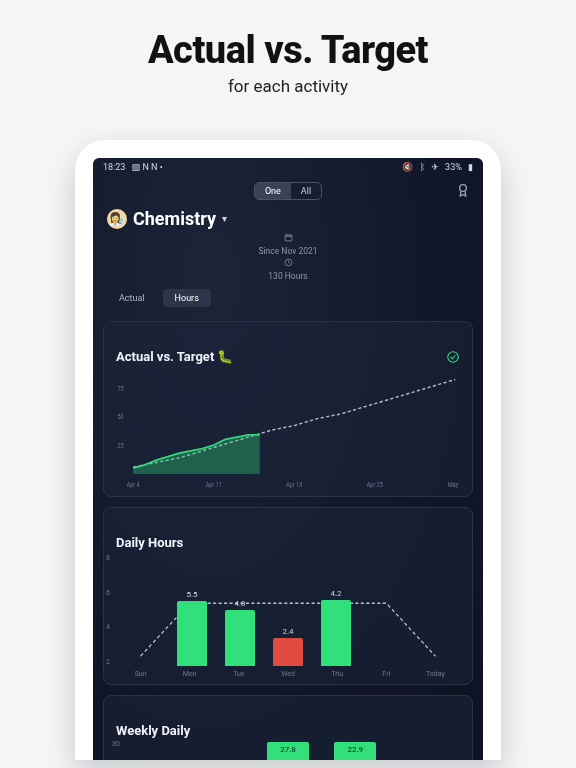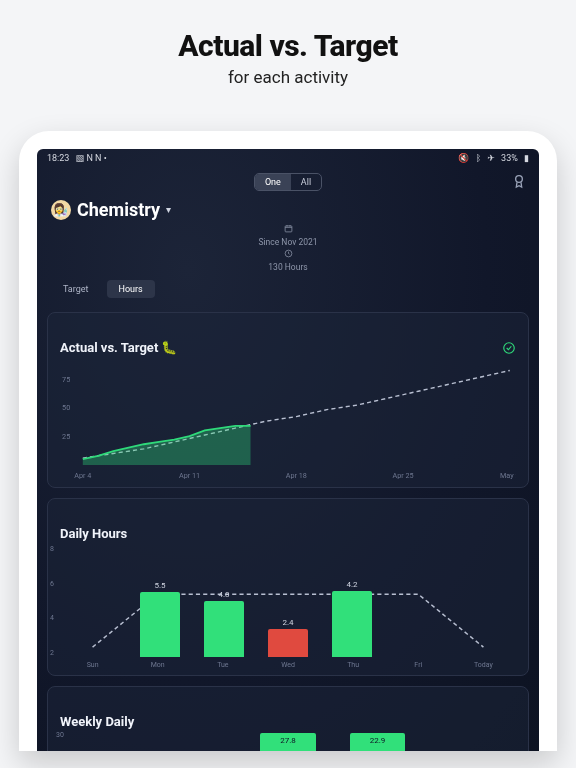--- a/index.html
+++ b/index.html
@@ -1,20 +1,20 @@
 <!DOCTYPE html>
 <html><head>
 <meta charset="utf-8">
 <style>
   * { box-sizing: border-box; margin: 0; padding: 0; }
   html, body { width: 576px; height: 768px; overflow: hidden; font-family: -apple-system, "Segoe UI", Roboto, Arial, sans-serif; background:#f4f5f7; }
   .promo { width:576px; height:768px; display:flex; flex-direction:column; align-items:center; }
-  .promo-title { font-size:30px; font-weight:800; color:#111; margin-top:28px; letter-spacing:-0.5px;}
+  .promo-title { font-size:38px; font-weight:800; color:#111; margin-top:28px; letter-spacing:-0.5px;}
   .promo-sub { font-size:17px; font-weight:400; color:#222; margin-top:4px;}
-  .tablet-wrap { margin-top:44px; width:538px; height:620px; background:#fff; border-radius:30px 30px 0 0; box-shadow:0 12px 30px rgba(0,0,0,0.18); padding:18px 18px 0 18px; overflow:hidden; position:relative;}
+  .tablet-wrap { margin-top:44px; width:426px; height:620px; background:#fff; border-radius:30px 30px 0 0; box-shadow:0 12px 30px rgba(0,0,0,0.18); padding:18px 18px 0 18px; overflow:hidden; position:relative;}
   .screen { width:100%; height:100%; background: radial-gradient(ellipse at 30% 20%, #1c2438 0%, #11172a 60%, #0d1322 100%); border-radius:6px 6px 0 0; color:#e8ecf4; font-size:11px; position:relative; overflow:hidden;}
   
   .status { display:flex; justify-content:space-between; align-items:center; padding:4px 10px; font-size:9px; color:#d5d8e0;}
   .status .left span, .status .right span { margin-right:4px; }
   .status .right span { margin-right:0; margin-left:4px;}
   
   .toggle-row { display:flex; justify-content:center; align-items:center; margin-top:6px; position:relative;}
   .seg { display:flex; border:1px solid #4a5266; border-radius:5px; overflow:hidden;}
   .seg div { padding:3px 10px; font-size:9px; color:#c9cedb; cursor:pointer;}
   .seg .active { background:#3a4256; color:#fff;}
@@ -107,21 +107,21 @@
           </div>
           <div class="meta-row">
             <svg class="meta-ico" viewBox="0 0 24 24" fill="none" stroke="#8e96aa" stroke-width="2">
                 <circle cx="12" cy="12" r="9"></circle>
                 <path d="M12 7v5l3 2"></path>
               </svg>
             <span>130 Hours</span>
           </div>
         </div>
         <div class="tabs">
-          <div class="tab">Target</div>
+          <div class="tab">Actual</div>
           <div class="tab active">Hours</div>
         </div>
       </div>
 
       <div class="card">
         <div class="card-title-row">
           <div class="card-title">Actual vs. Target 🐛</div>
           <svg class="ok-circ" viewBox="0 0 24 24" fill="none" stroke="#2fd97a" stroke-width="2">
               <circle cx="12" cy="12" r="9"></circle>
               <path d="M8 12l3 3 5-6"></path>

